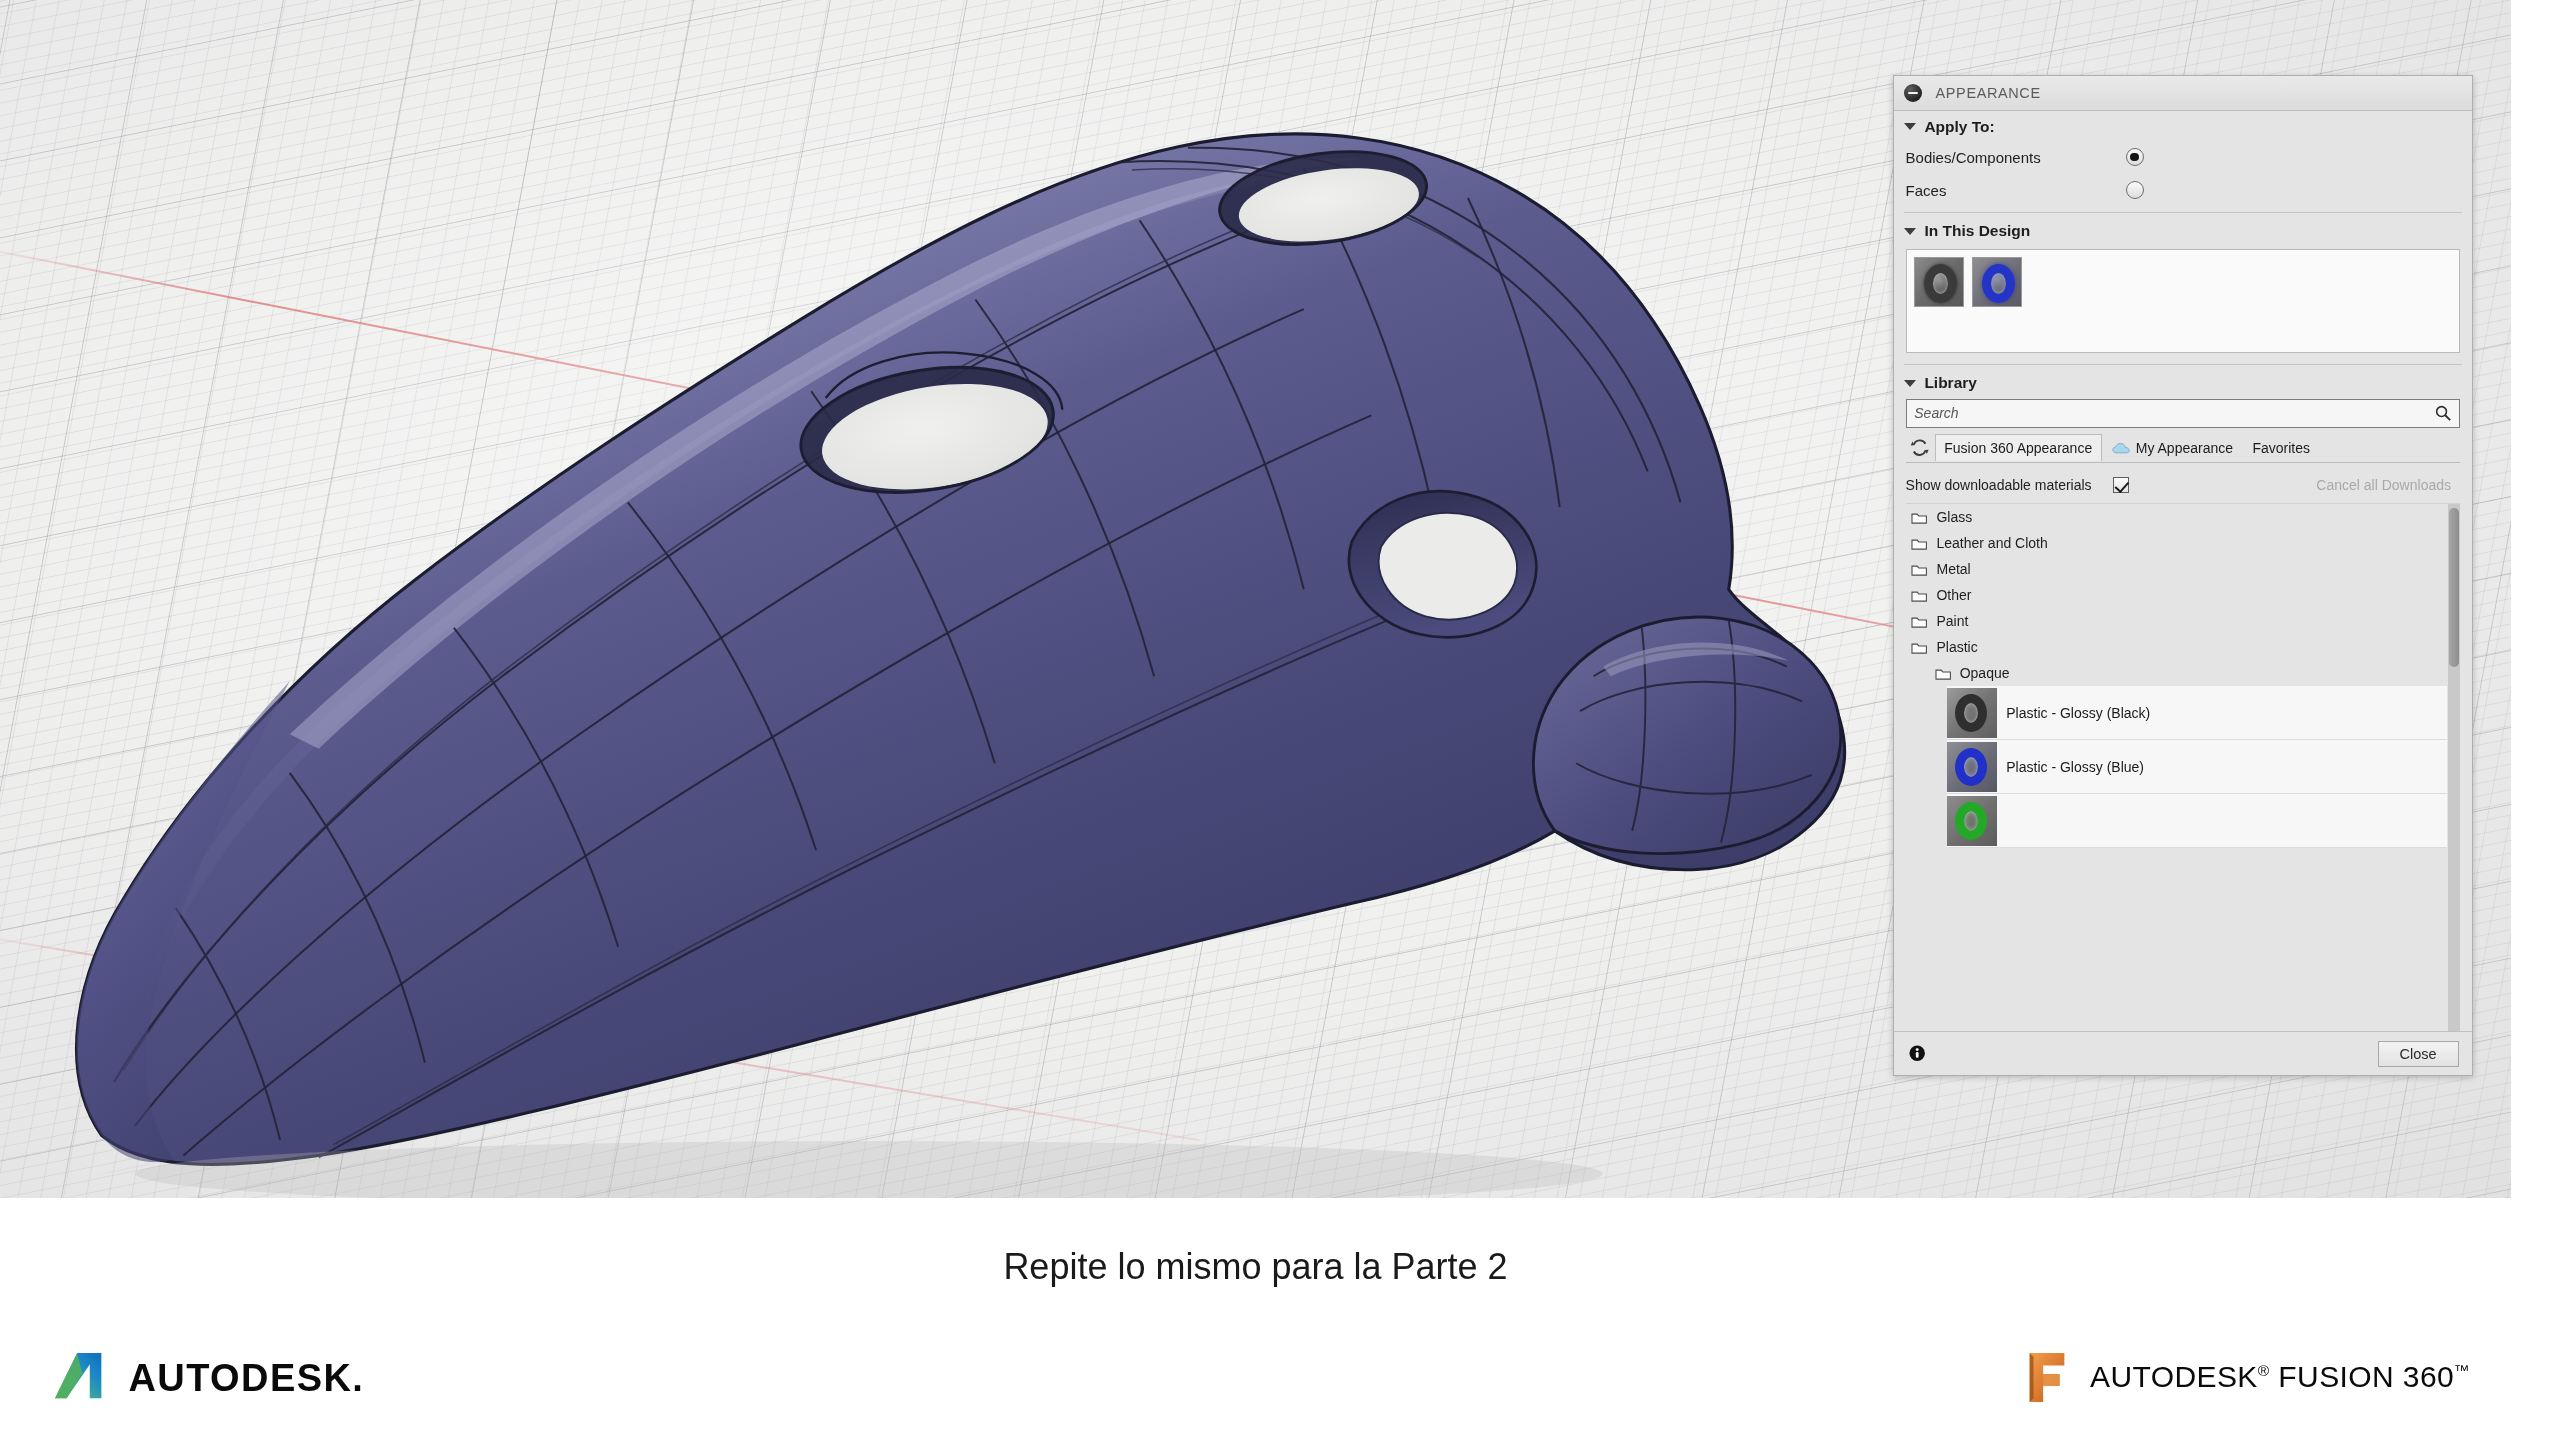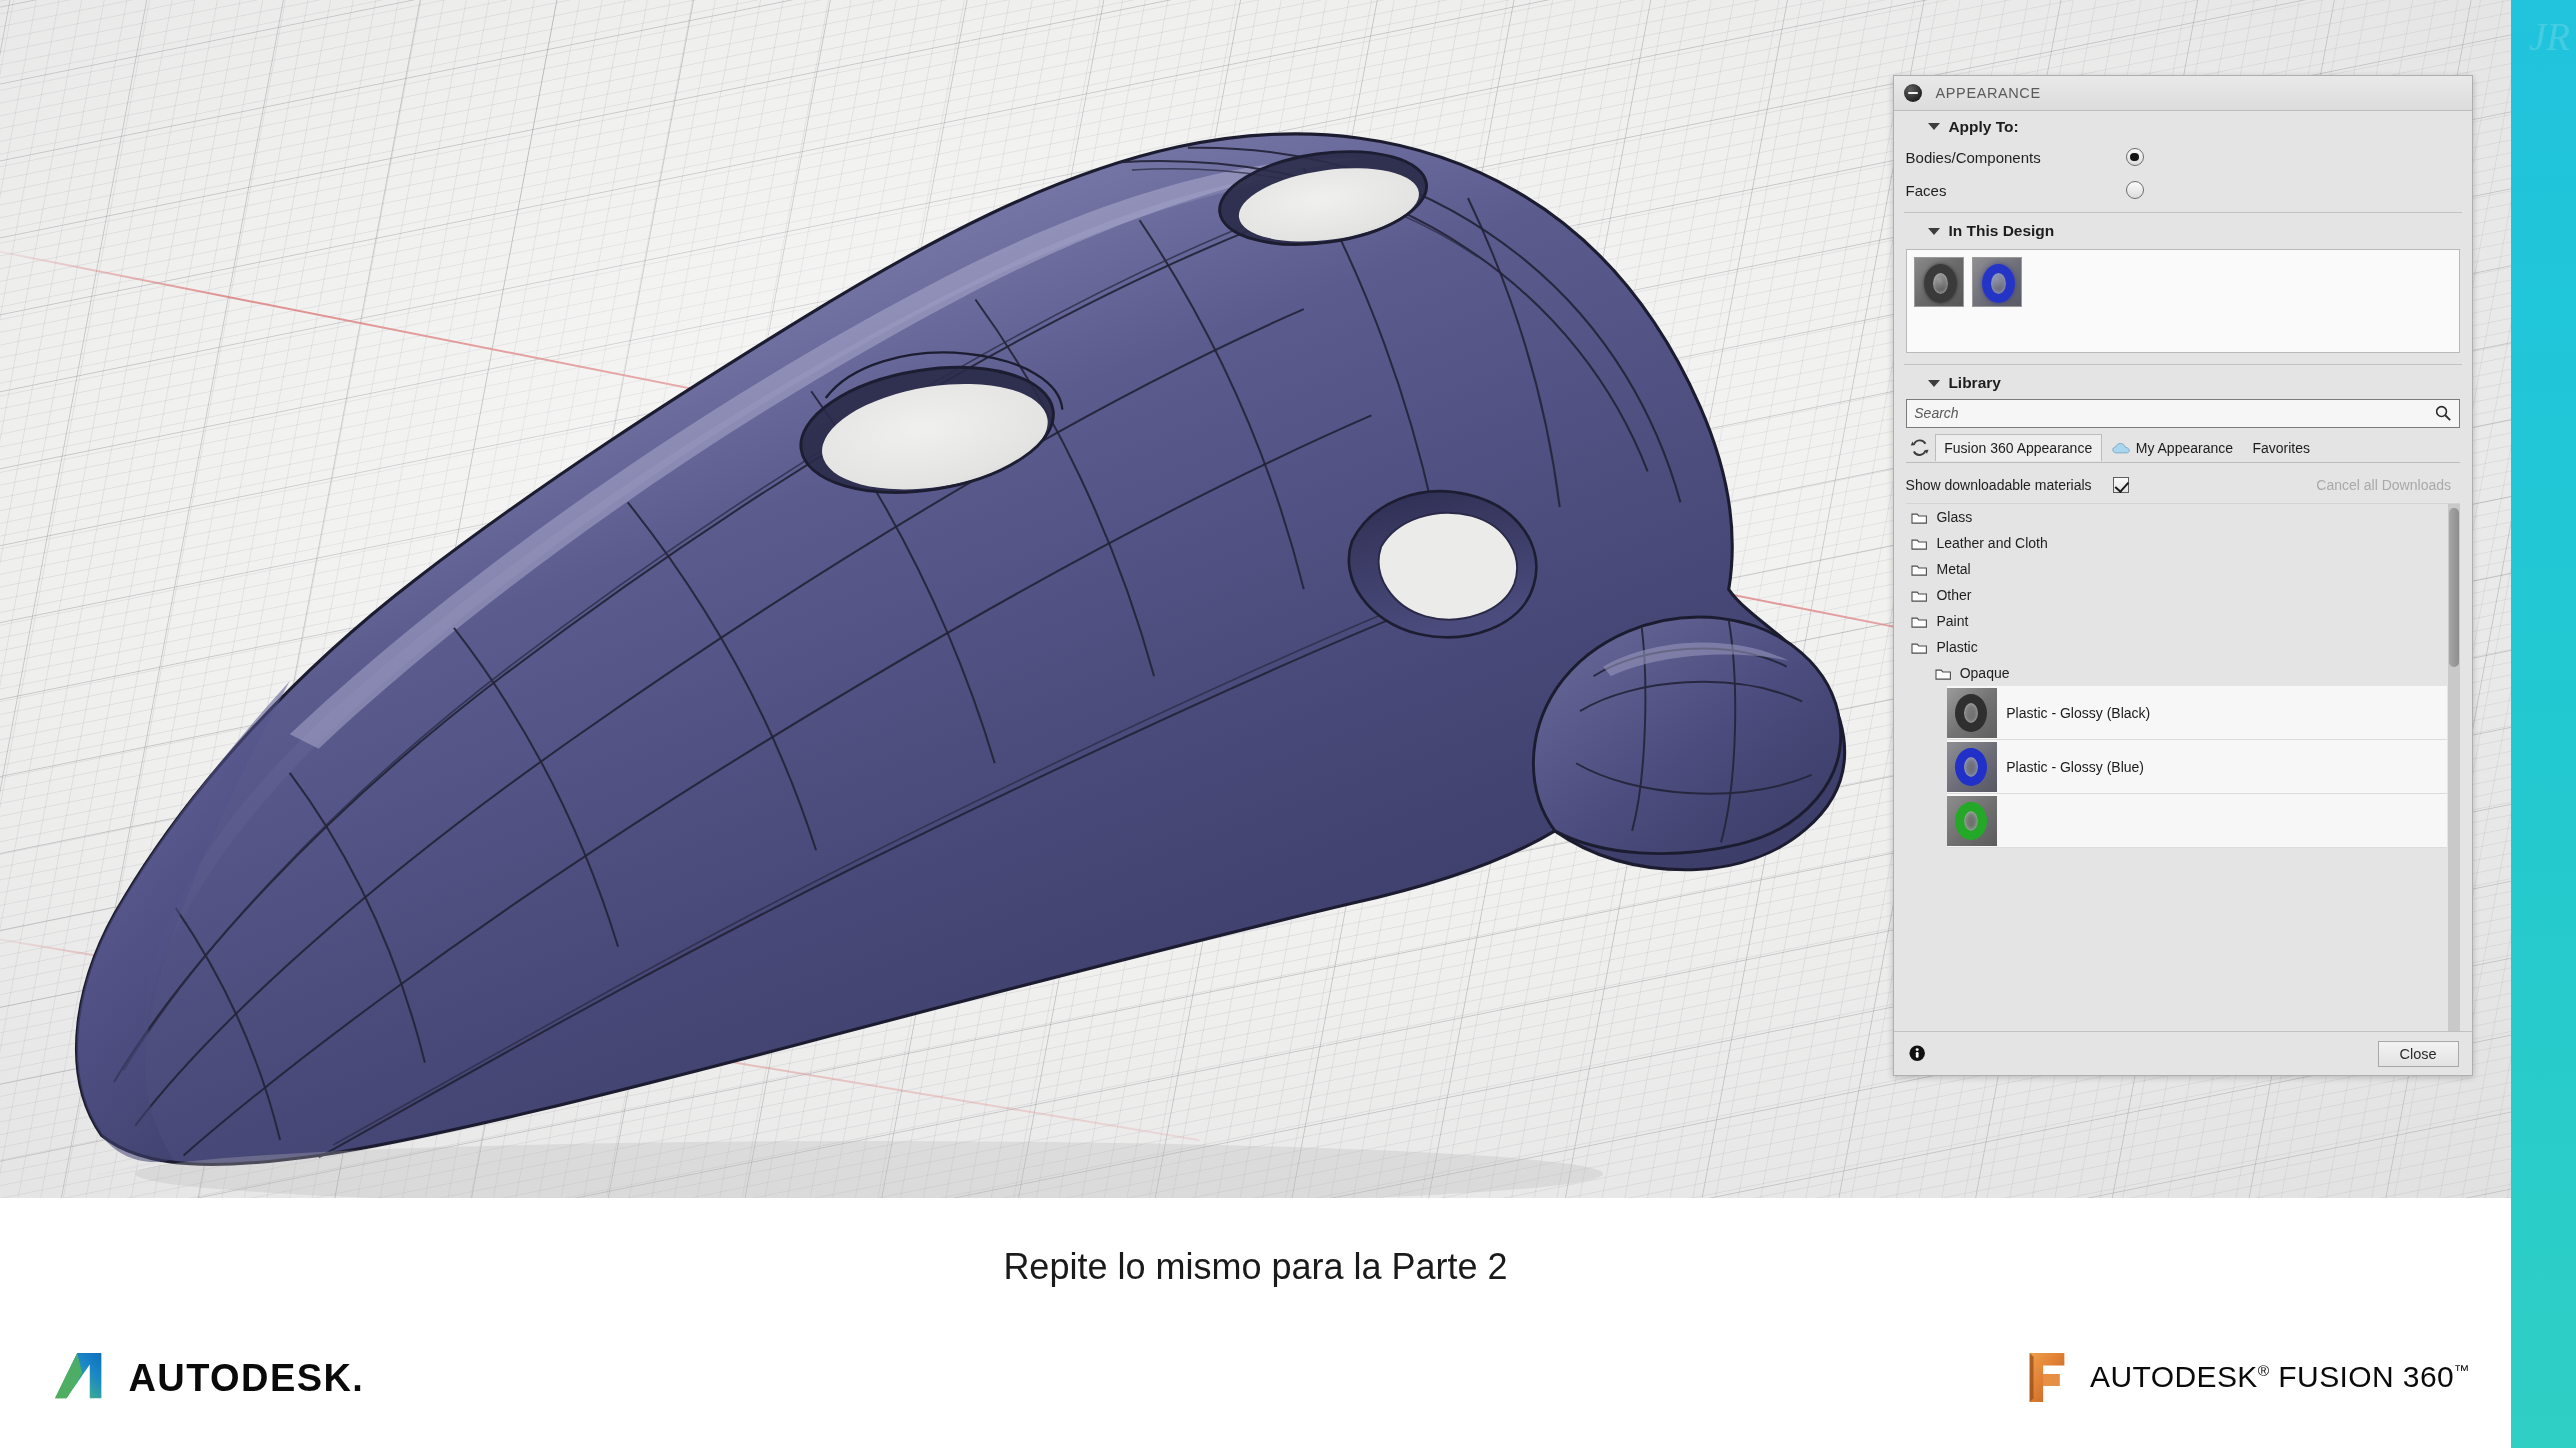--- a/index.html
+++ b/index.html
@@ -87,21 +87,21 @@
   .collapse-icon::after {
     content:""; position:absolute; left:3.9px; top:8.2px; width:10.6px; height:2.4px;
     background:#f2f2f2; border-radius:1px;
   }
   .dlg-title { font-size: 14.5px; color:#5b5b5b; letter-spacing:0.6px; }
 
   .dlg-body { flex:1 1 auto; display:flex; flex-direction:column; overflow:hidden; }
 
   .section-head {
     display:flex; align-items:center; gap:8.7px;
-    padding: 6.8px 0 4.8px 9.7px; font-weight:bold; font-size:15.5px; color:#1d1d1d;margin-left:24px;
+    padding: 6.8px 0 4.8px 9.7px; font-weight:bold; font-size:15.5px; color:#1d1d1d;
   }
   .tri {
     width:0;height:0;border-left:6.3px solid transparent;border-right:6.3px solid transparent;
     border-top:7.7px solid #3d3d3d;
   }
 
   .row {
     display:flex; align-items:center; height:33px; padding-left:11.6px;
   }
   .row .label { width: 220px; font-size:15px; color:#1f1f1f; }
@@ -609,18 +609,15 @@
           <stop offset="100%" stop-color="#b35c1c"></stop>
         </linearGradient>
       </defs>
       <path d="M10 5 L46 5 L46 18 L24 18 L24 27 L41 27 L41 39 L24 39 L24 56 L10 56 Z" fill="url(#fGrad)"></path>
       <path d="M10 5 L14 9 L14 52 L10 56 Z" fill="#9a4d16" opacity="0.75"></path>
       <path d="M24 27 L41 27 L41 39 L24 39 Z" fill="#e89247" opacity="0.9"></path>
     </svg>
     <span class="f360-word"><span>AUTODESK</span><span class="reg">®</span> <b>FUSION 360</b><span class="reg">™</span></span>
   </div>
 
-  <div class="teal-bar">
-    <span class="teal-mark">JR</span>
-  </div>
 
 </div>
 
 
 </body></html>

